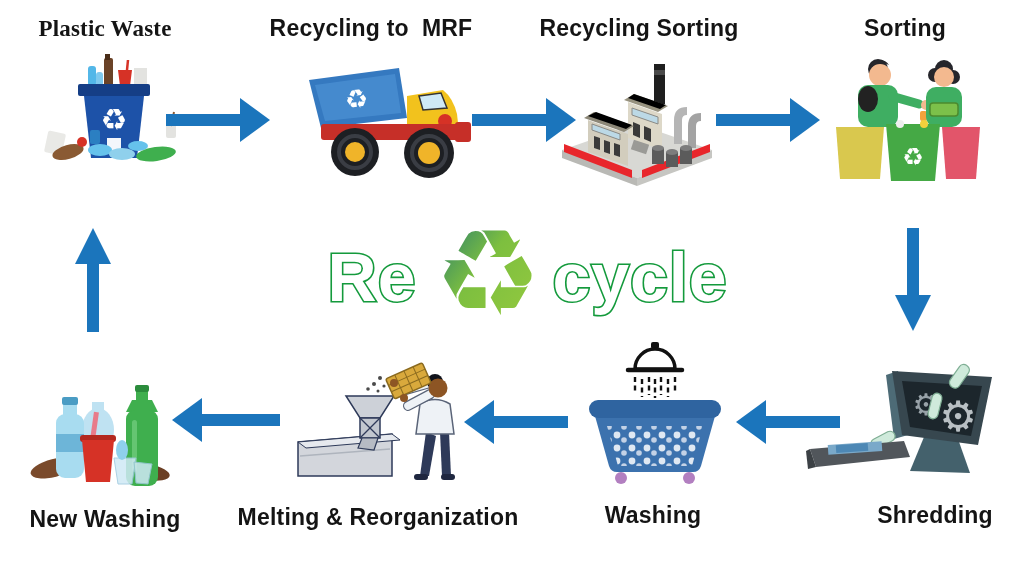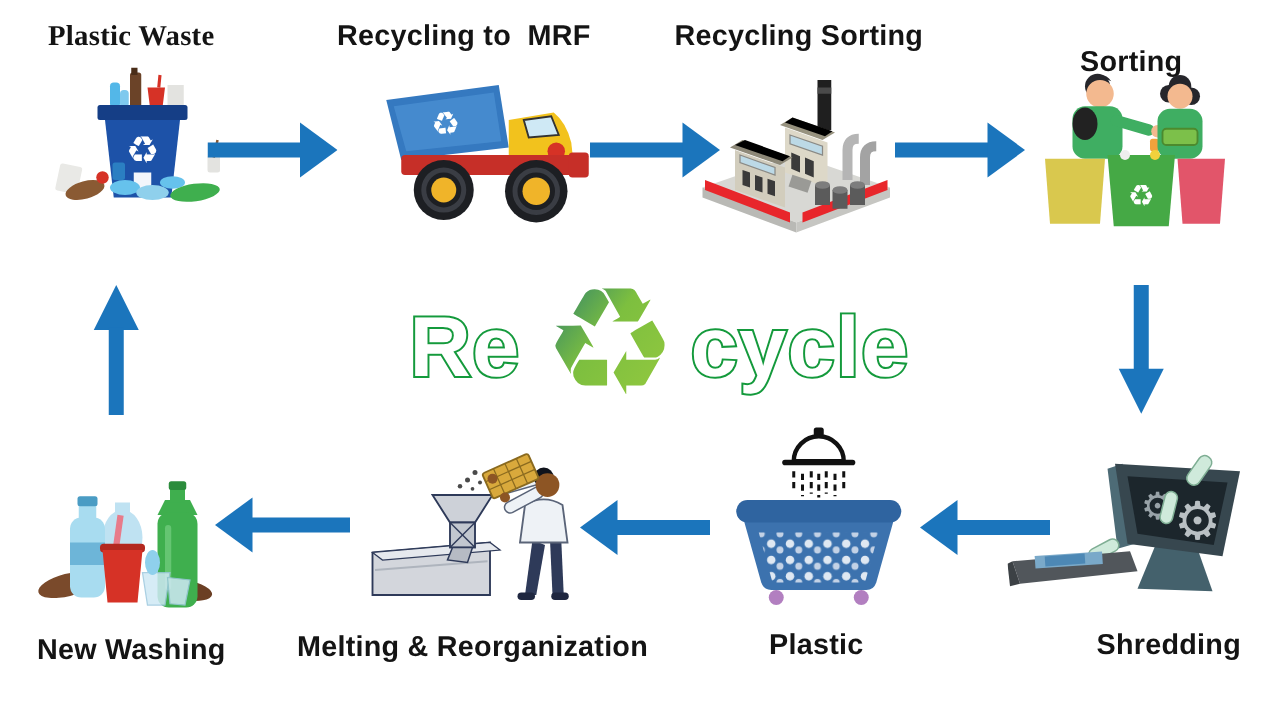--- a/index.html
+++ b/index.html
@@ -22,25 +22,25 @@
   svg text.glyph { font-family:"DejaVu Sans", sans-serif; }
 </style>
 </head>
 <body>
 
 <div class="canvas">
 
   <div class="step-label" style="left:5px;   top:16px; width:200px;font-family:Liberation Serif, serif;">Plastic Waste</div>
   <div class="step-label" style="left:261px; top:16px; width:220px;">Recycling to  MRF</div>
   <div class="step-label" style="left:529px; top:16px; width:220px;">Recycling Sorting</div>
-  <div class="step-label" style="left:805px; top:16px; width:200px;margin-top:21px;">Sorting</div>
+  <div class="step-label" style="left:805px; top:16px; width:200px;">Sorting</div>
 
   <div class="step-label" style="left:5px;   top:507px; width:200px;">New Washing</div>
   <div class="step-label" style="left:228px; top:505px; width:300px;">Melting &amp; Reorganization</div>
-  <div class="step-label" style="left:553px; top:503px; width:200px;">Plastic</div>
+  <div class="step-label" style="left:553px; top:503px; width:200px;">Washing</div>
   <div class="step-label" style="left:835px; top:503px; width:200px;">Shredding</div>
 
   <svg class="illus" style="left:38px; top:54px;" width="150" height="120" viewBox="0 0 150 120">
     <rect x="66" y="4" width="9" height="30" rx="2" fill="#6b4328"></rect>
     <rect x="67" y="0" width="5" height="6" fill="#4a2d18"></rect>
     <g>
       <polygon points="80,16 94,16 92,32 82,32" fill="#d63226"></polygon>
       <line x1="90" y1="6" x2="89" y2="16" stroke="#d63226" stroke-width="2.5"></line>
       <rect x="96" y="14" width="13" height="17" fill="#e3e3e0"></rect>
       <rect x="50" y="12" width="8" height="20" rx="3" fill="#53b7e8"></rect>

